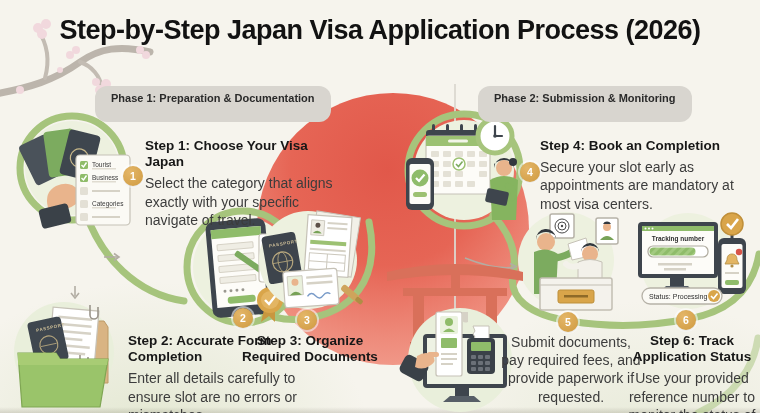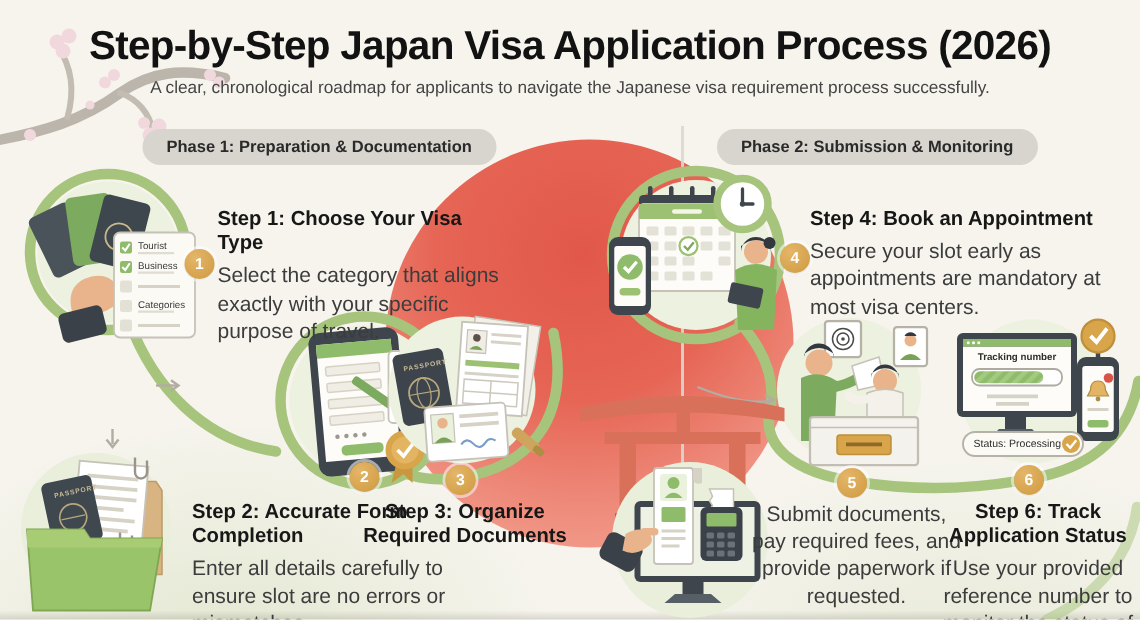--- a/index.html
+++ b/index.html
@@ -26,21 +26,21 @@
 
   
   .divider { left:454px; top:84px; width:2px; height:314px; background:#dcd8cf; opacity:.9; }
 
   
   .title { left:0; top:15px; width:760px; text-align:center;
     font-size:27px; font-weight:bold; letter-spacing:-.5px; color:#121212; }
   .subtitle { left:0; top:53px; width:760px; text-align:center;
     font-size:11.5px; color:#454545; }
 
-  .pill { top:86px; height:24px; line-height:24px; padding:0 16px;
+  .pill { top:86px; height:36px; line-height:24px; padding:0 16px;
     background:#d8d5cf; border-radius:12px; font-size:11px; font-weight:bold;
     color:#2a2a2a; white-space:nowrap;text-align:right; }
   .pill1 { left:95px; }
   .pill2 { left:478px; }
 
   
   .badge { width:20px; height:20px; border-radius:50%;
     background:radial-gradient(circle at 35% 30%, #e4b668, #cf9a40);
     box-shadow:0 0 0 2px rgba(255,255,255,.55), 0 1px 2px rgba(0,0,0,.18);
     color:#fff; font-size:10.5px; font-weight:bold; text-align:center; line-height:20px; z-index:6; }
@@ -109,21 +109,20 @@
       <path d="M 75,286 v 10"></path>
         <path d="M 71,293 l 4,5 l 4,-5" fill="none"></path>
       <path d="M 104,257 h 14"></path>
         <path d="M 114,253.5 l 5,3.5 l -5,3.5"></path>
       <path d="M 465,258 C 490,268 504,269 515,267"></path>
         <path d="M 510,263.5 l 6,3 l -6,3.5"></path>
     </g>
   </svg>
 
   <div class="abs title" style="z-index:8;">Step-by-Step Japan Visa Application Process (2026)</div>
-  <div class="abs subtitle" style="z-index:8;">A clear, chronological roadmap for applicants to navigate the Japanese visa requirement process successfully.</div>
   <div class="abs pill pill1" style="z-index:8;">Phase 1: Preparation &amp; Documentation</div>
   <div class="abs pill pill2" style="z-index:8;">Phase 2: Submission &amp; Monitoring</div>
 
   <div class="abs ill" style="left:14px;top:112px;width:118px;height:118px;">
     <svg width="118" height="118" viewBox="0 0 118 118">
       <circle cx="58" cy="56" r="47" fill="#edf1df"></circle>
       <g>
         <rect x="12" y="26" width="30" height="44" rx="4" fill="#4a525a" transform="rotate(-26 27 48)"></rect>
         <rect x="32" y="18" width="30" height="46" rx="4" fill="#7cab5f" transform="rotate(-8 47 41)"></rect>
         <rect x="50" y="20" width="32" height="46" rx="4" fill="#3e464e" transform="rotate(14 66 43)"></rect>
@@ -462,32 +461,32 @@
   </div>
 
   <div class="abs badge b1">1</div>
   <div class="abs badge b2">2</div>
   <div class="abs badge b3">3</div>
   <div class="abs badge b4">4</div>
   <div class="abs badge b5">5</div>
   <div class="abs badge b6">6</div>
 
   <div class="abs step-text t1">
-    <h3>Step 1: Choose Your Visa Type</h3>
-    <p>Select the category that aligns exactly with your specific purpose of travel.</p>
+    <h3>Step 1: Choose Your Visa Japan</h3>
+    <p>Select the category that aligns exactly with your specific navigate of travel.</p>
   </div>
   <div class="abs step-text t2">
     <h3>Step 2: Accurate Form Completion</h3>
     <p>Enter all details carefully to ensure slot are no errors or mismatches.</p>
   </div>
   <div class="abs step-text t3">
     <h3>Step 3: Organize Required Documents</h3>
   </div>
   <div class="abs step-text t4">
-    <h3>Step 4: Book an Appointment</h3>
+    <h3>Step 4: Book an Completion</h3>
     <p>Secure your slot early as appointments are mandatory at most visa centers.</p>
   </div>
   <div class="abs step-text t5">
     <p>Submit documents, pay required fees, and provide paperwork if requested.</p>
   </div>
   <div class="abs step-text t6">
     <h3>Step 6: Track Application Status</h3>
     <p>Use your provided reference number to monitor the status of your application online.</p>
   </div>
 

